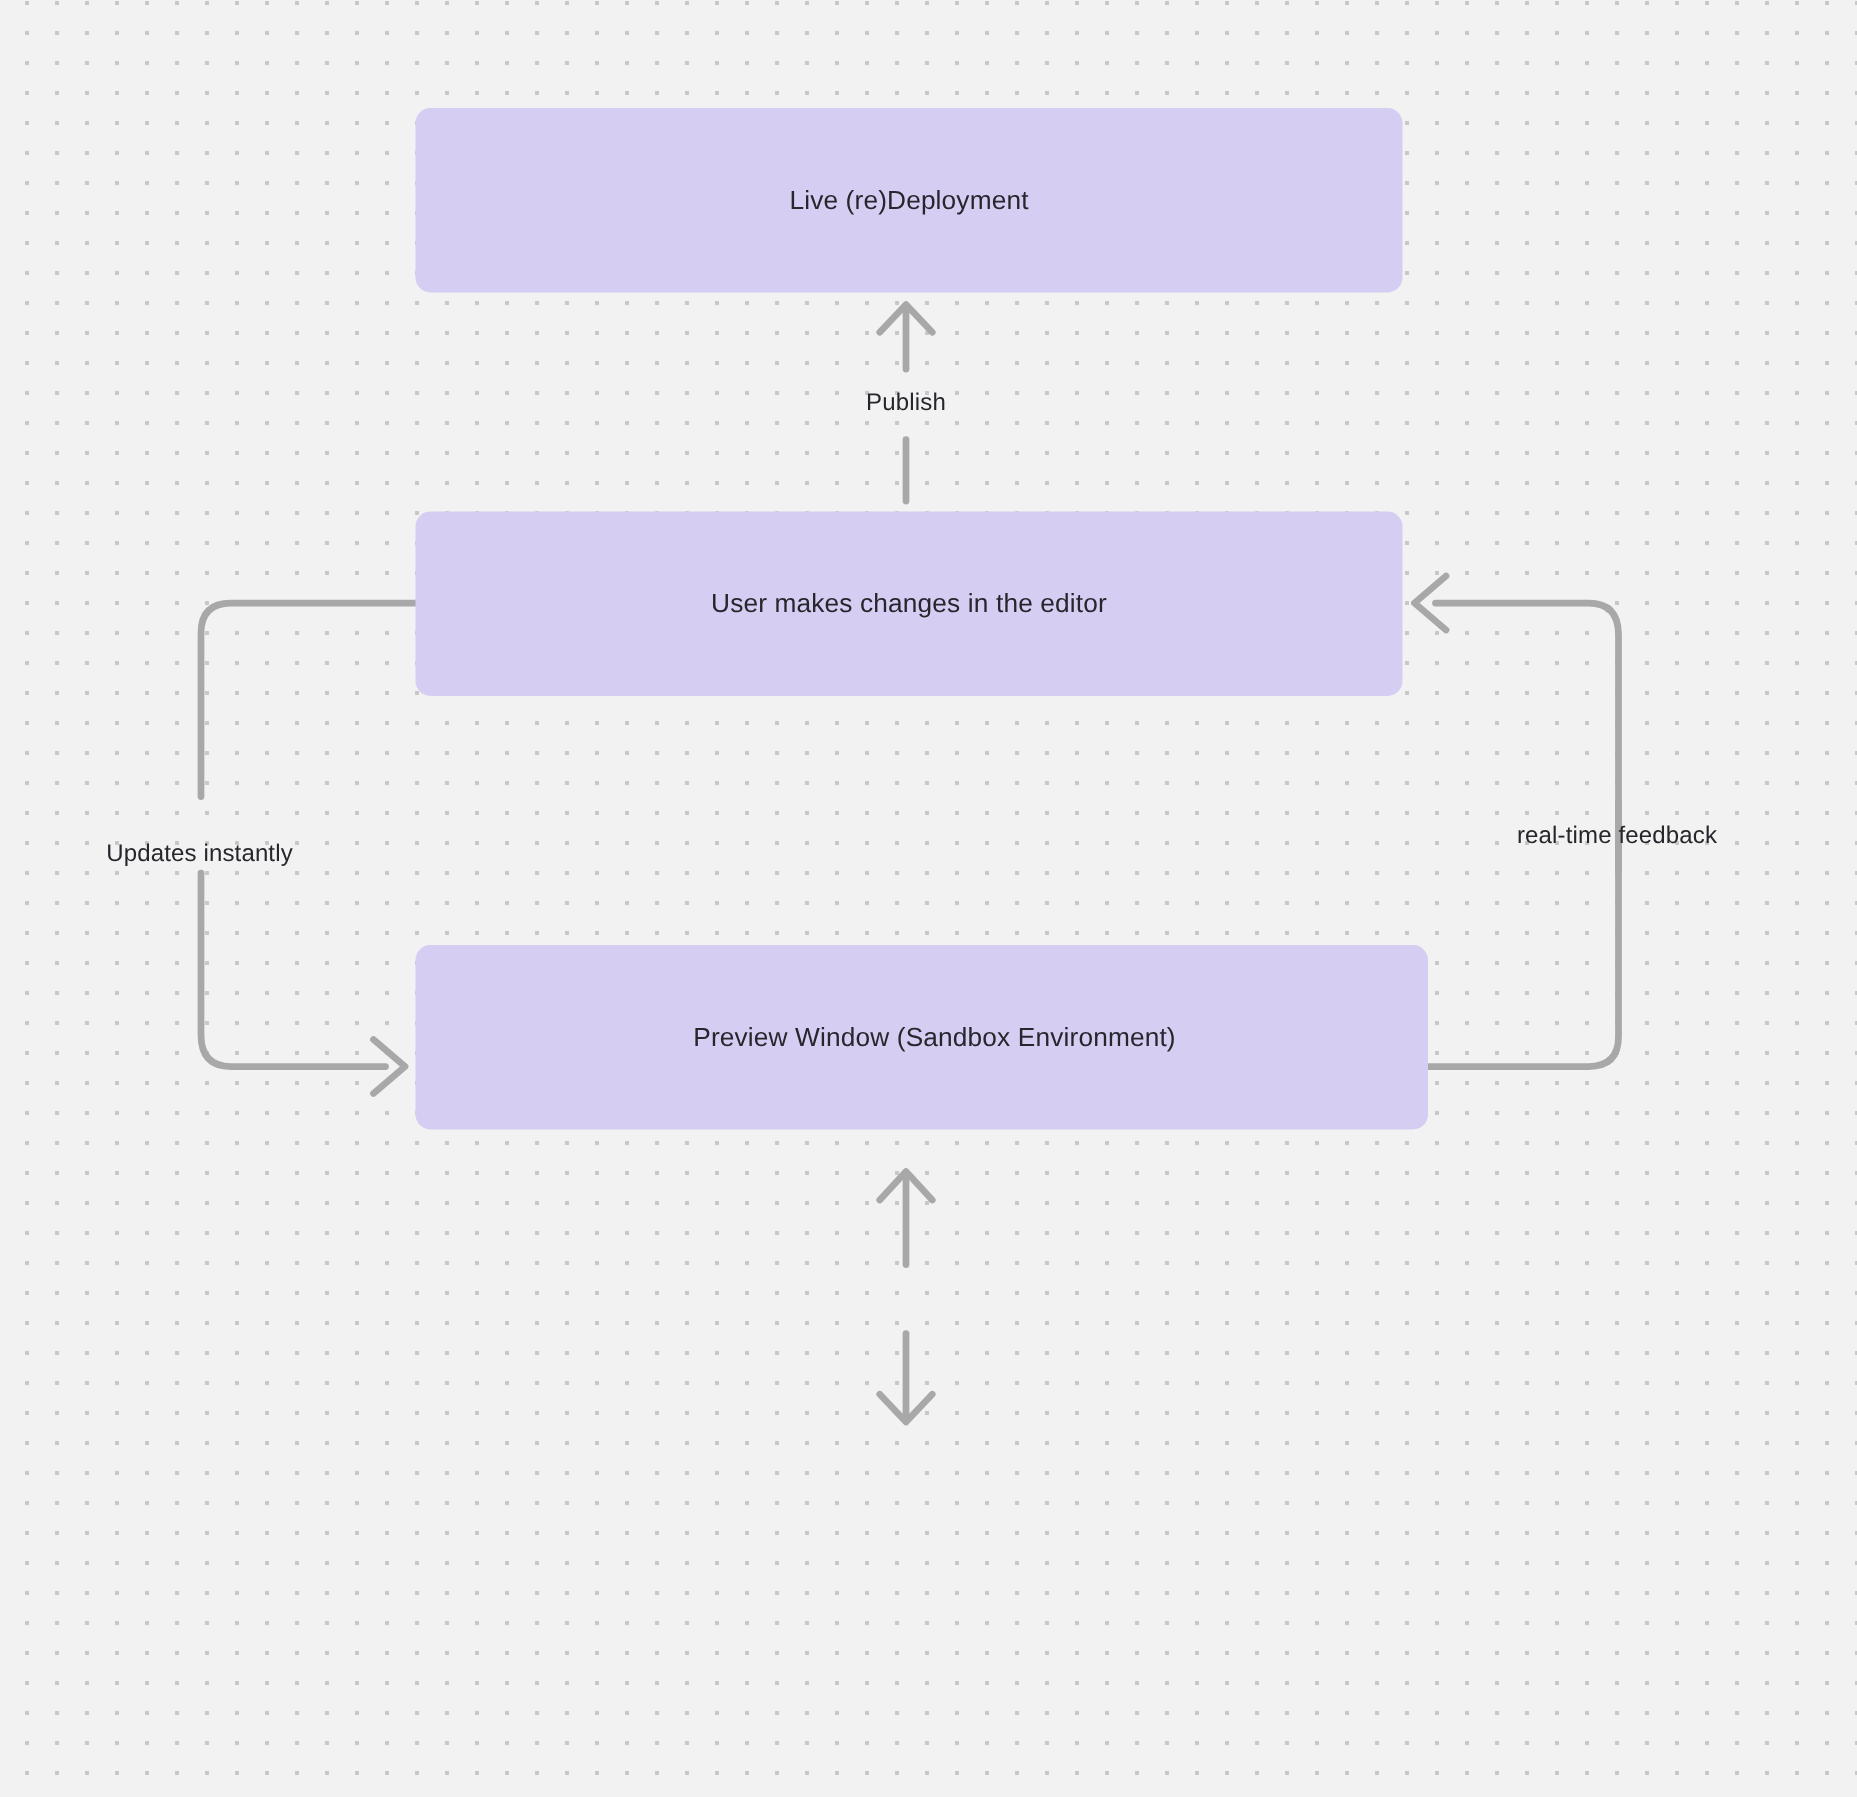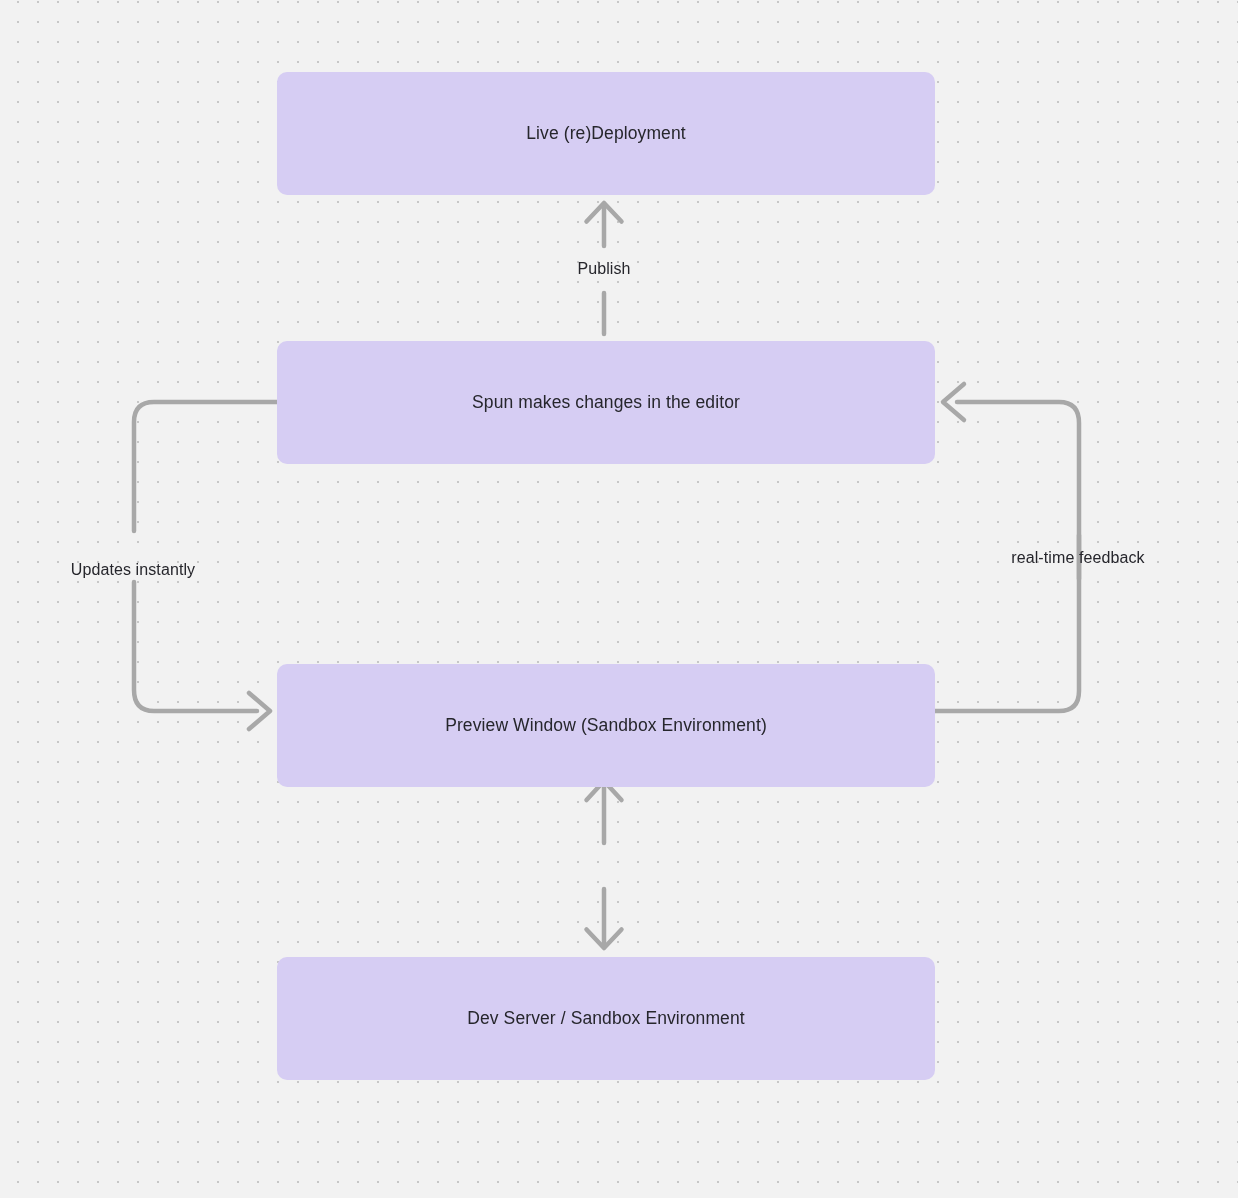--- a/index.html
+++ b/index.html
@@ -45,21 +45,21 @@
     display: flex;
     align-items: center;
     justify-content: center;
     color: var(--text, #26262c);
     font-size: 17.5px;
     letter-spacing: 0.1px;
     text-align: center;
   }
   .node-1 { top: 72px; }
   .node-2 { top: 341px; }
-  .node-3 { top: 664px; }
+  .node-3 { top: 630px; padding-left: 17px; }
   .node-4 { top: 957px; }
   .edge-label {
     position: absolute;
     transform: translate(-50%, -50%);
     white-space: nowrap;
     color: var(--text, #26262c);
     font-size: 16px;
     letter-spacing: 0.1px;
   }
   .lbl-publish  { left: 604px;  top: 269px; }
@@ -98,28 +98,25 @@
       <path d="M 604 889 V 946"></path>
       <path d="M 586.5 929.5 L 604 948 L 621.5 929.5"></path>
     </g>
   </svg>
 
   <div class="node node-1">
     <span>Live (re)Deployment</span>
   </div>
 
   <div class="node node-2">
-    <span>Spun makes changes in the editor</span>
+    <span>User makes changes in the editor</span>
   </div>
 
   <div class="node node-3">
     <span>Preview Window (Sandbox Environment)</span>
   </div>
 
-  <div class="node node-4">
-    <span>Dev Server / Sandbox Environment</span>
-  </div>
 
   <div class="edge-label lbl-publish">Publish</div>
   <div class="edge-label lbl-updates">Updates instantly</div>
   <div class="edge-label lbl-feedback">real-time feedback</div>
 
 </div>
 
 </body></html>

